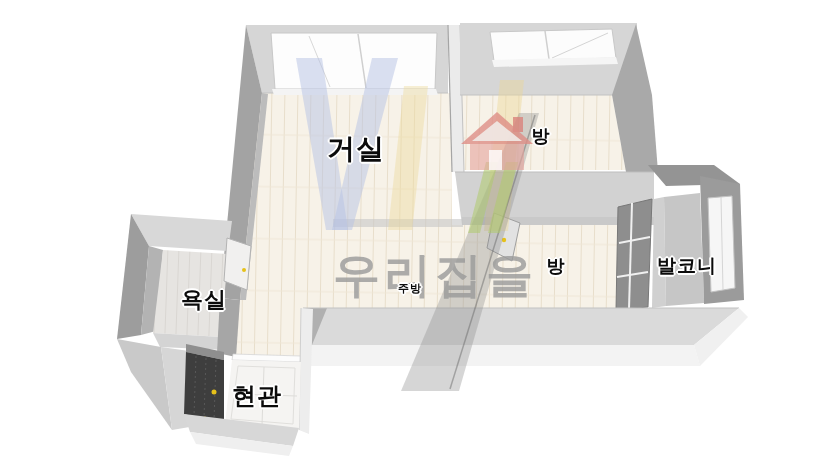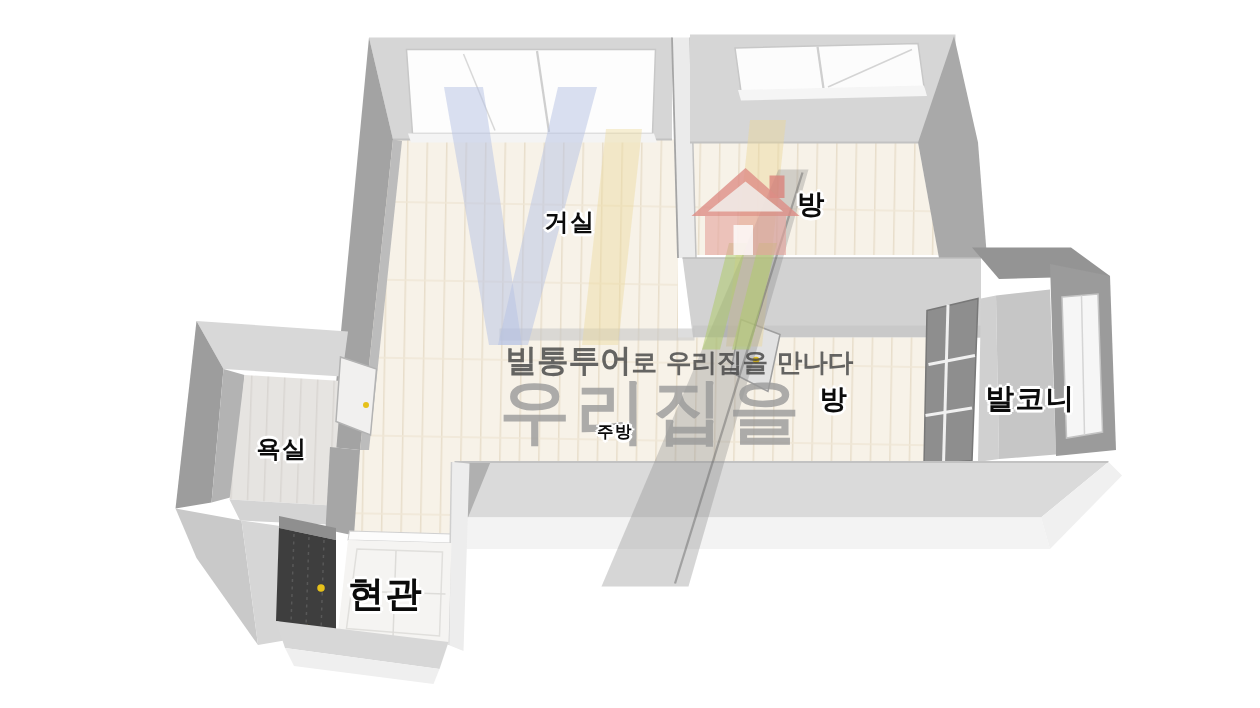--- a/index.html
+++ b/index.html
@@ -141,25 +141,22 @@
     <polygon points="486,162 498,162 480,233 468,233" fill="#aeca6c" opacity="0.55"></polygon>
     <polygon points="506,162 518,162 500,233 488,233" fill="#aeca6c" opacity="0.55"></polygon>
     <rect x="513" y="117" width="10" height="15" fill="#d9837c" opacity="0.8"></rect>
     <polygon points="461,144 497,112 533,144" fill="#dd8d86" opacity="0.8"></polygon>
     <polygon points="472,141 497,121 522,141" fill="#f1efeb" opacity="0.85"></polygon>
     <rect x="470" y="144" width="54" height="26" fill="#e5a59e" opacity="0.62"></rect>
     <rect x="489" y="150" width="13" height="20" fill="#ffffff" opacity="0.8"></rect>
   </g>
 </svg>
 
-  <div class="wm-slogan">
-    <span class="wm-bold">빌통투어</span><span class="wm-rest">로 우리집을 만나다</span>
-  </div>
   <div class="wm-brand">우리집을</div>
 
-  <div class="room-label" style="left:380px;top:149px;font-size:16px">거실</div>
+  <div class="room-label" style="left:356px;top:149px;font-size:28px">거실</div>
   <div class="room-label" style="left:541px;top:136px;font-size:18px">방</div>
   <div class="room-label" style="left:556px;top:266px;font-size:18px">방</div>
   <div class="room-label" style="left:687px;top:266px;font-size:19px">발코니</div>
-  <div class="room-label" style="left:188px;top:300px;font-size:16px">욕실</div>
+  <div class="room-label" style="left:204px;top:300px;font-size:22px">욕실</div>
   <div class="room-label" style="left:410px;top:288px;font-size:11px">주방</div>
   <div class="room-label" style="left:257px;top:396px;font-size:24px">현관</div>
 </div>
 
 </body></html>

